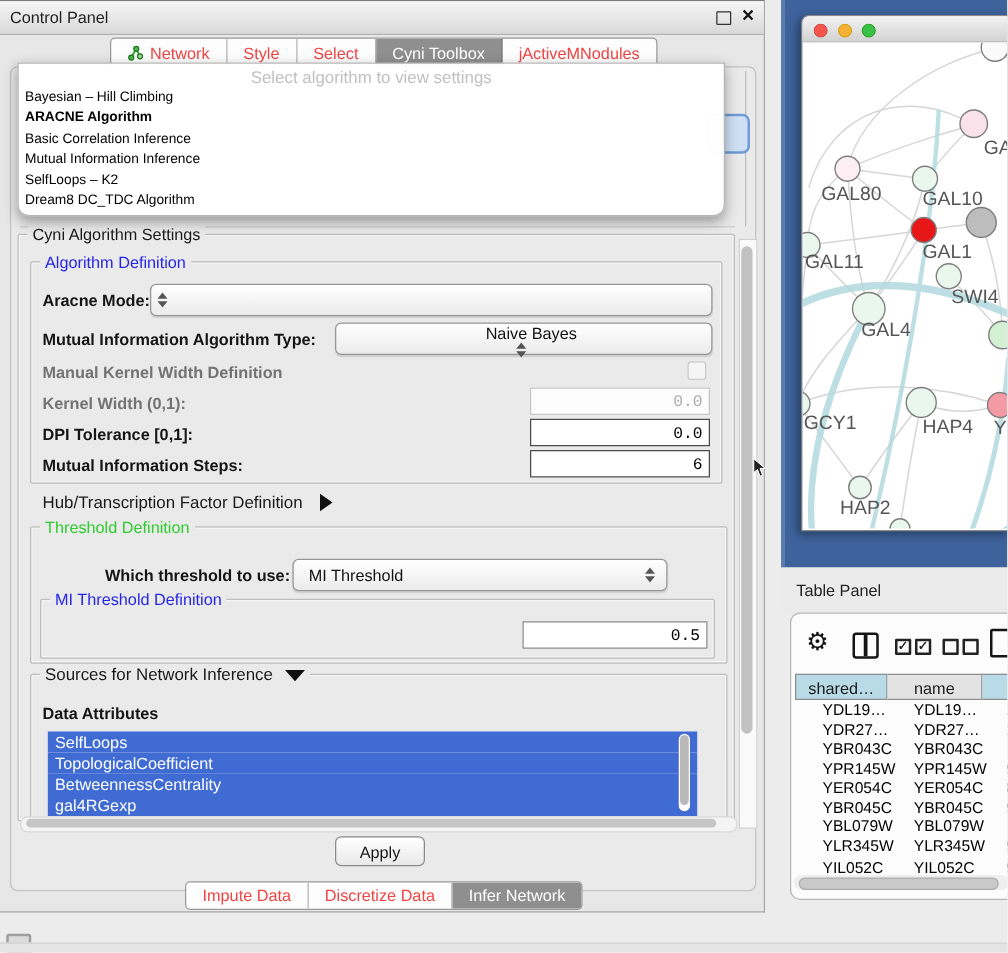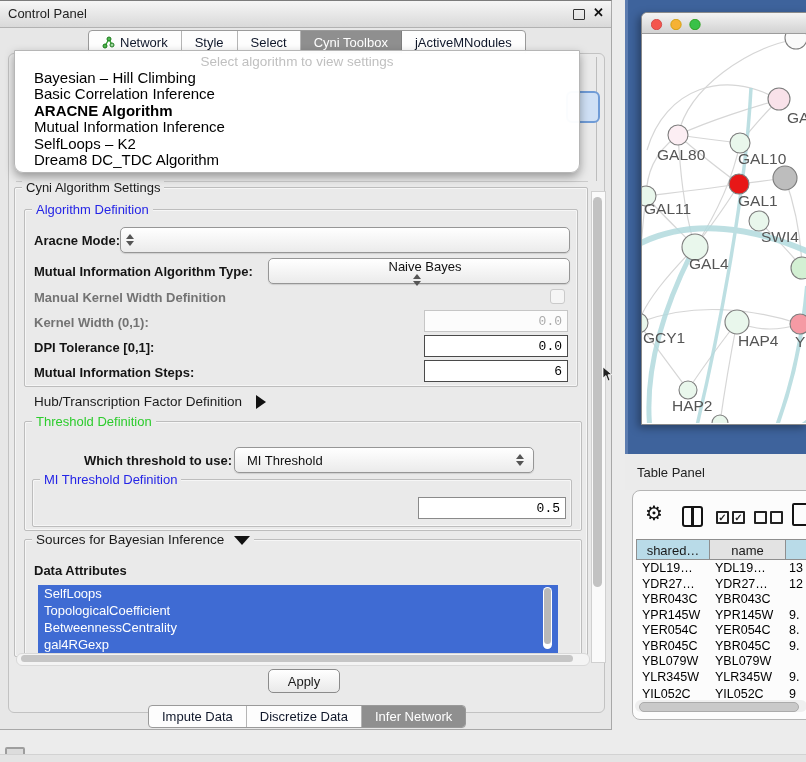--- a/index.html
+++ b/index.html
@@ -12,36 +12,36 @@
           border:1px solid #a8a8a8;border-top:1px solid #7c7c7c;border-left:none;}
   .cp-titlebar{left:0;top:0;width:611px;height:26px;
      background:linear-gradient(#f6f6f6,#d9d9d9);border-bottom:1px solid #b2b2b2;}
   .cp-title{left:8px;top:5px;font-size:13px;color:#222;}
   .win-float{right:26px;top:8px;width:10px;height:9px;border:1.5px solid #333;border-radius:1px;}
   .win-close{right:7px;top:4px;font-size:13px;font-weight:bold;color:#111;}
 
   
   .seg{display:flex;align-items:stretch;background:#fdfdfd;border:1px solid #9a9a9a;
        border-radius:4px;overflow:hidden;}
-  .seg .tab{display:flex;align-items:center;gap:5px;padding:0 13px;font-size:13px;color:#0f172a;
+  .seg .tab{display:flex;align-items:center;gap:5px;padding:0 13px;font-size:13px;color:#ef4444;
        border-right:1px solid #b5b5b5;white-space:nowrap;}
   .seg .tab:last-child{border-right:none;}
   .seg .tab.sel{background:#8f8f8f;color:#fff;border-right-color:#7d7d7d;}
 
   .cp-tabs{left:88px;top:29px;height:23px;}
 
   .cp-body{left:8px;top:52px;width:595px;height:658px;background:#eaeaea;
            border:1px solid #c2c2c2;border-radius:6px;}
 
   
   .popup{left:14px;top:49px;width:564px;height:119px;background:rgba(255,255,255,.97);
      border:1px solid #b6b6b6;border-radius:0 0 9px 9px;z-index:60;
      box-shadow:0 4px 10px rgba(0,0,0,.35);padding-top:2px;}
   .popup .prompt{text-align:center;color:#c0c0c0;font-size:13.5px;height:17px;line-height:17px;}
-  .popup .item{padding-left:19px;font-size:15px;height:16.4px;line-height:16.4px;color:#000;}
+  .popup .item{padding-left:5px;font-size:11px;height:16.4px;line-height:16.4px;color:#000;}
   .popup .item.bold{font-weight:bold;}
 
   .combo-frag{left:566px;top:90px;width:30px;height:28px;border:2px solid #6f9bd6;
      background:#cfe0f5;border-radius:6px;z-index:10;}
   .vline-frag{left:596px;top:56px;width:1px;height:124px;background:#bdbdbd;z-index:5;}
   .hline-frag{left:16px;top:180px;width:572px;height:1px;background:#cbcbcb;}
 
   
   .grp{border:1px solid #bdbdbd;border-radius:2px;box-shadow:inset 0 0 0 1px rgba(255,255,255,.55);}
   .grp-title{position:absolute;top:-8px;left:7px;background:#eaeaea;padding:0 4px;font-size:13px;}
@@ -106,21 +106,21 @@
   .gear{font-size:20px;color:#111;}
   .split-icon{width:17px;height:17px;border:2.5px solid #141414;border-radius:3px;}
   .split-icon i{display:block;width:2.5px;height:17px;background:#141414;margin:0 auto;}
   .cbx{position:absolute;width:9px;height:9px;border:2px solid #222;border-radius:1px;font-size:10px;
      line-height:9px;text-align:center;color:#222;font-weight:bold;}
   .doc-icon{width:13px;height:19px;border:2.5px solid #141414;border-radius:2px;}
 
   .th-cell{position:absolute;top:0;height:21px;line-height:21px;text-align:center;font-size:13px;
      border:1px solid #8f8f8f;border-left:none;box-sizing:border-box;}
   .t-row{position:absolute;width:176px;height:15.5px;line-height:15.5px;font-size:12.5px;color:#000;}
-  .t-row span{position:absolute;white-space:nowrap;}
+  .t-row span{position:absolute;white-space:nowrap;margin-left:16px;}
   .tbl-hscroll{left:2px;top:209px;width:172px;height:12px;background:#efefef;border-radius:6px;}
   .tbl-hscroll .thumb{position:absolute;left:4px;top:2px;width:158px;height:8px;background:#c9c9c9;
      border:1px solid #ababab;border-radius:5px;}
 
   .cursor{left:602px;top:367px;z-index:99;}
 </style>
 </head>
 <body>
 
 <div id="root">
@@ -160,22 +160,22 @@
 
     <div class="abs cp-body"></div>
 
     <div class="abs vline-frag"></div>
     <div class="abs combo-frag"></div>
     <div class="abs hline-frag"></div>
 
     <div class="abs popup">
       <div class="prompt">Select algorithm to view settings</div>
       <div class="item">Bayesian – Hill Climbing</div>
+      <div class="item bold">ARACNE Algorithm</div>
       <div class="item">Basic Correlation Inference</div>
-      <div class="item bold">ARACNE Algorithm</div>
       <div class="item">Mutual Information Inference</div>
       <div class="item">SelfLoops – K2</div>
       <div class="item">Dream8 DC_TDC Algorithm</div>
     </div>
 
     <div class="abs grp" style="left:14px;top:186px;width:572px;height:468px;">
       <span class="grp-title">Cyni Algorithm Settings</span>
     </div>
 
     <div class="abs grp" style="left:24px;top:208px;width:552px;height:176px;">
@@ -229,21 +229,21 @@
         </span>
     </div>
 
     <div class="abs grp" style="left:32px;top:478px;width:538px;height:46px;">
       <span class="grp-title t-blue">MI Threshold Definition</span>
     </div>
     <input class="fld mid abs" style="left: 418px; top: 496px; width: 136px;" value="0.5">
 
     <div class="abs grp" style="left:24px;top:538px;width:556px;height:116px;">
       <span class="grp-title" style="font-size:13.5px;">
-        <span>Sources for Bayesian Inference</span>
+        <span>Sources for Network Inference</span>
         <i class="tri-down-b"></i>
       </span>
     </div>
     <span class="abs lbl" style="left:34px;top:562px;">Data Attributes</span>
 
     <div class="abs attr-list">
       <div class="attr-item">SelfLoops</div>
       <div class="attr-item">TopologicalCoefficient</div>
       <div class="attr-item">BetweennessCentrality</div>
       <div class="attr-item">gal4RGexp</div>

